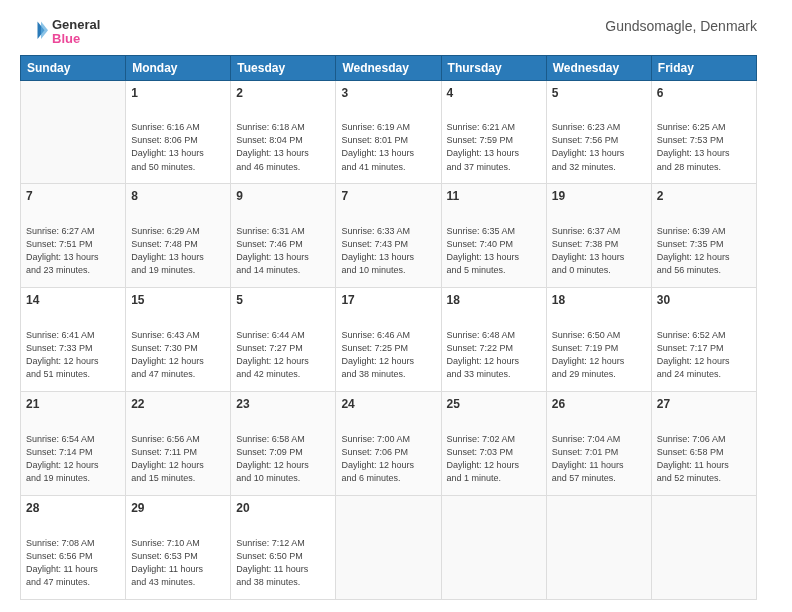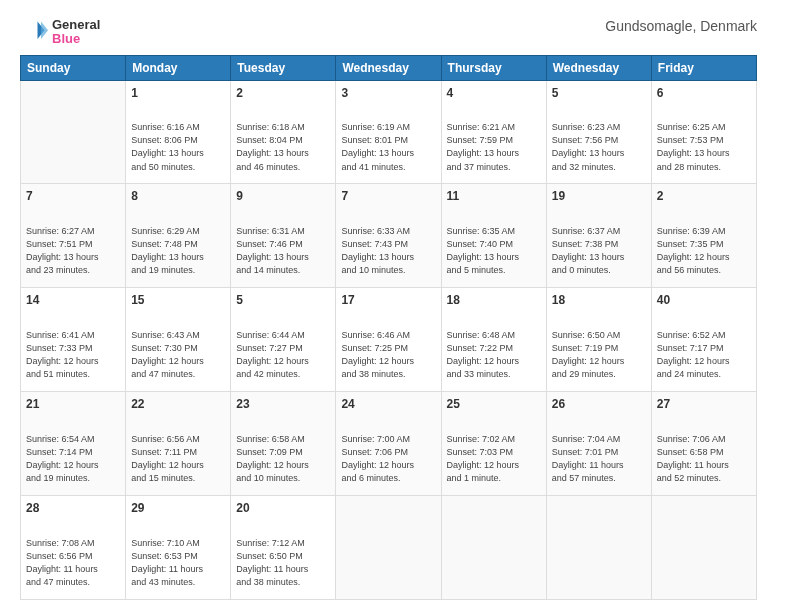--- a/index.html
+++ b/index.html
@@ -210,21 +210,21 @@
           </td>
           <td>
             <span class="day-num">18</span>
             <div class="day-info">Sunrise: 6:48 AM<br>Sunset: 7:22 PM<br>Daylight: 12 hours<br>and 33 minutes.</div>
           </td>
           <td>
             <span class="day-num">18</span>
             <div class="day-info">Sunrise: 6:50 AM<br>Sunset: 7:19 PM<br>Daylight: 12 hours<br>and 29 minutes.</div>
           </td>
           <td>
-            <span class="day-num">40</span>
+            <span class="day-num">30</span>
             <div class="day-info">Sunrise: 6:52 AM<br>Sunset: 7:17 PM<br>Daylight: 12 hours<br>and 24 minutes.</div>
           </td>
         </tr>
         <tr>
           <td>
             <span class="day-num">21</span>
             <div class="day-info">Sunrise: 6:54 AM<br>Sunset: 7:14 PM<br>Daylight: 12 hours<br>and 19 minutes.</div>
           </td>
           <td>
             <span class="day-num">22</span>

